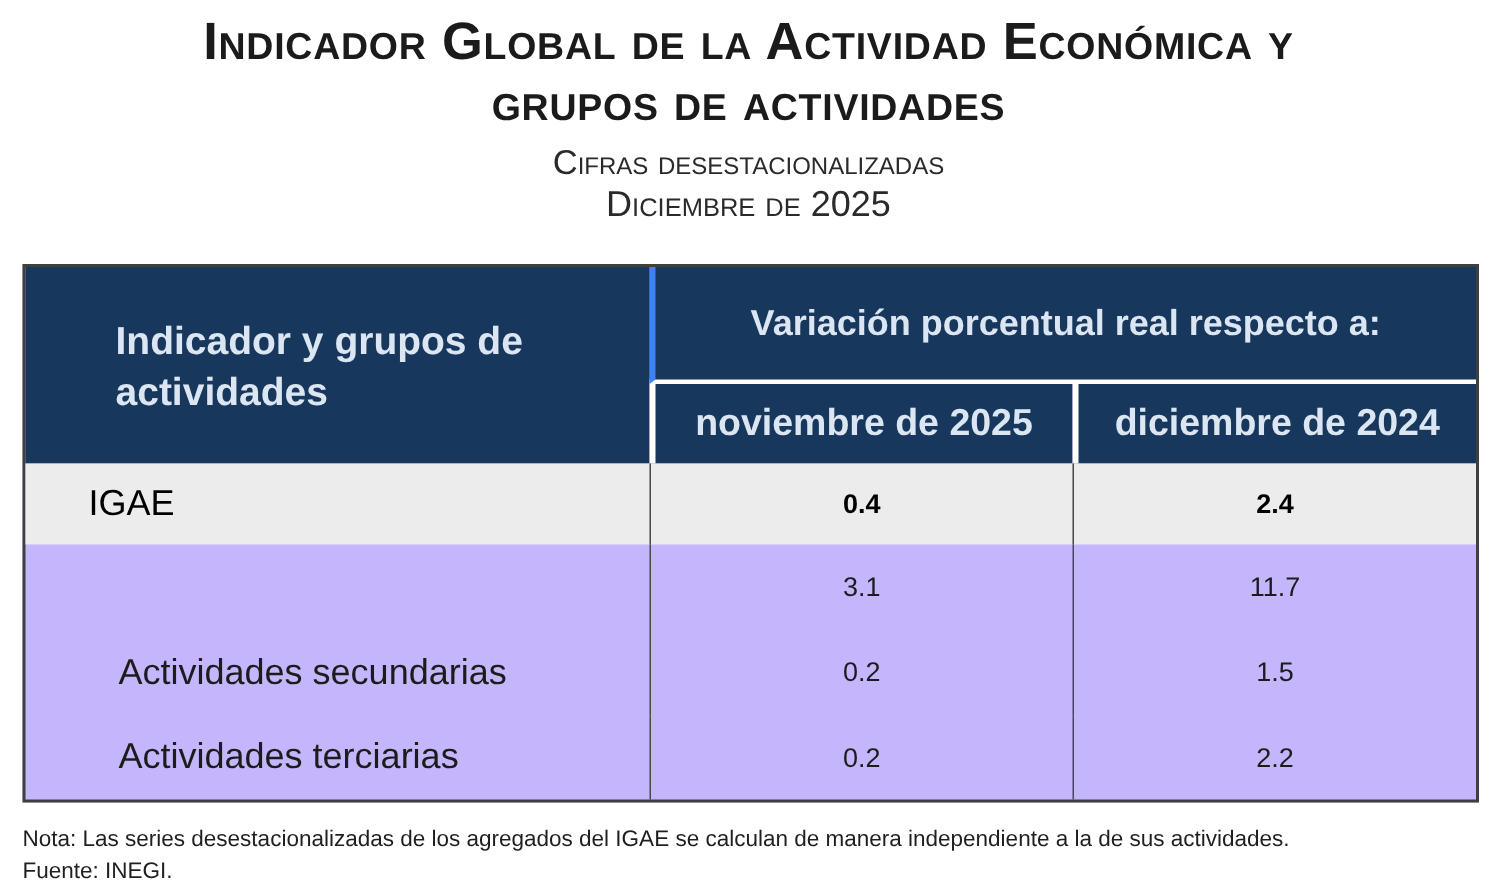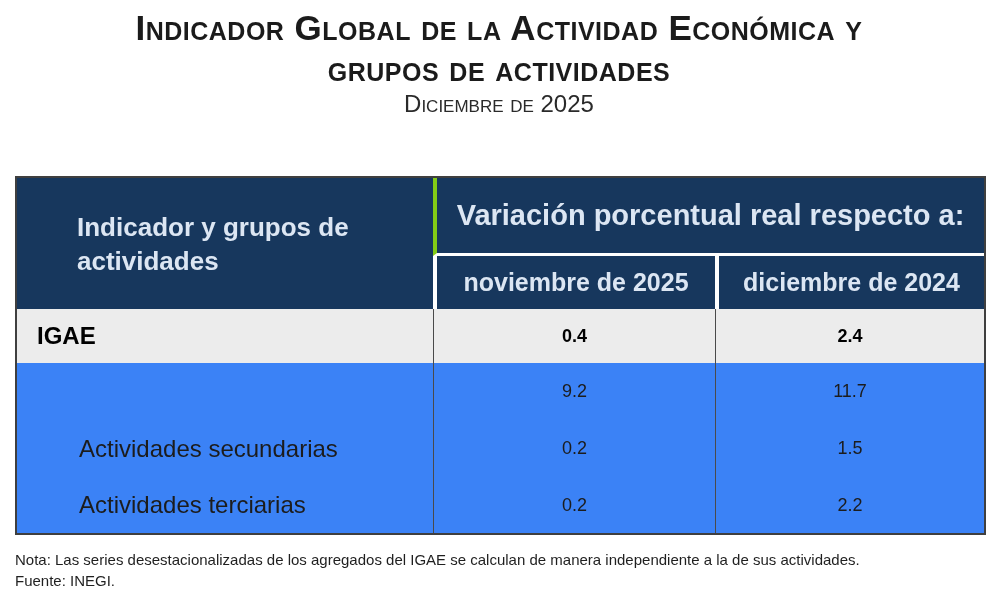--- a/index.html
+++ b/index.html
@@ -49,21 +49,21 @@
     position: absolute;
     left: 15px;
     top: 176px;
     width: 971px;
     height: 359px;
     box-sizing: border-box;
     border: 2px solid #3f3f3f;
     display: grid;
     grid-template-columns: 416px 282px 1fr;
     grid-template-rows: 78px 53px 54px 57px 57px 1fr;
-    background: #3b82f6;
+    background: #c4b5fd;
   }
   .cell {
     box-sizing: border-box;
     display: flex;
     align-items: center;
   }
   .navy {
     background: #17375d;
     color: #dce6f3;
     font-weight: bold;
@@ -73,23 +73,23 @@
     grid-row: 1 / 3;
     padding-left: 60px;
     padding-right: 30px;
     font-size: 26px;
     line-height: 34px;
   }
   .span-cell {
     grid-column: 2 / 4;
     grid-row: 1;
     justify-content: center;
-    border-left: 4px solid #84cc16;
+    border-left: 4px solid #3b82f6;
     border-bottom: 3px solid #ffffff;
-    font-size: 29px;
+    font-size: 24px;
   }
   .subhead-cell {
     grid-row: 2;
     justify-content: center;
     font-size: 25px;
   }
   .subhead-1 { grid-column: 2; border-left: 4px solid #ffffff; text-align: right; }
   .subhead-2 { grid-column: 3; border-left: 4px solid #ffffff; }
 
   .label-cell {
@@ -97,21 +97,21 @@
     font-size: 24px;
     color: #1c1c1c;
   }
   .value-cell {
     justify-content: center;
     font-size: 18px;
     color: #1c1c1c;
     border-left: 1px solid #4a4a4a;
   }
   .row-igae { background: #ececec; }
-  .row-igae.label-cell { padding-left: 20px; font-weight: bold; color: #000; }
+  .row-igae.label-cell { padding-left: 42px; font-weight: normal; color: #000; }
   .row-igae.value-cell { font-weight: bold; color: #000; }
   .row-sub.label-cell { padding-left: 62px; }
 
   
   .footer-notes {
     position: absolute;
     left: 15px;
     top: 549px;
     width: 970px;
     font-size: 15px;
@@ -120,35 +120,36 @@
   }
 </style>
 </head>
 <body>
 
 <div class="page">
 
   <div class="title-block">
     <div class="title-line">Indicador Global de la Actividad Económica y</div>
     <div class="title-line">grupos de actividades</div>
+    <div class="subtitle-1">Cifras desestacionalizadas</div>
     <div class="subtitle-2">Diciembre de 2025</div>
   </div>
 
   <div class="igae-table">
 
     <div class="cell navy corner-cell">Indicador y grupos de actividades</div>
     <div class="cell navy span-cell">Variación porcentual real respecto a:</div>
     <div class="cell navy subhead-cell subhead-1">noviembre de 2025</div>
     <div class="cell navy subhead-cell subhead-2">diciembre de 2024</div>
 
     <div class="cell label-cell row-igae" style="grid-row:3">IGAE</div>
     <div class="cell value-cell row-igae" style="grid-row:3;grid-column:2">0.4</div>
     <div class="cell value-cell row-igae" style="grid-row:3;grid-column:3">2.4</div>
 
-    <div class="cell value-cell" style="grid-row:4;grid-column:2">9.2</div>
+    <div class="cell value-cell" style="grid-row:4;grid-column:2">3.1</div>
     <div class="cell value-cell" style="grid-row:4;grid-column:3">11.7</div>
 
     <div class="cell label-cell row-sub" style="grid-row:5">Actividades secundarias</div>
     <div class="cell value-cell" style="grid-row:5;grid-column:2">0.2</div>
     <div class="cell value-cell" style="grid-row:5;grid-column:3">1.5</div>
 
     <div class="cell label-cell row-sub" style="grid-row:6">Actividades terciarias</div>
     <div class="cell value-cell" style="grid-row:6;grid-column:2">0.2</div>
     <div class="cell value-cell" style="grid-row:6;grid-column:3">2.2</div>
 

